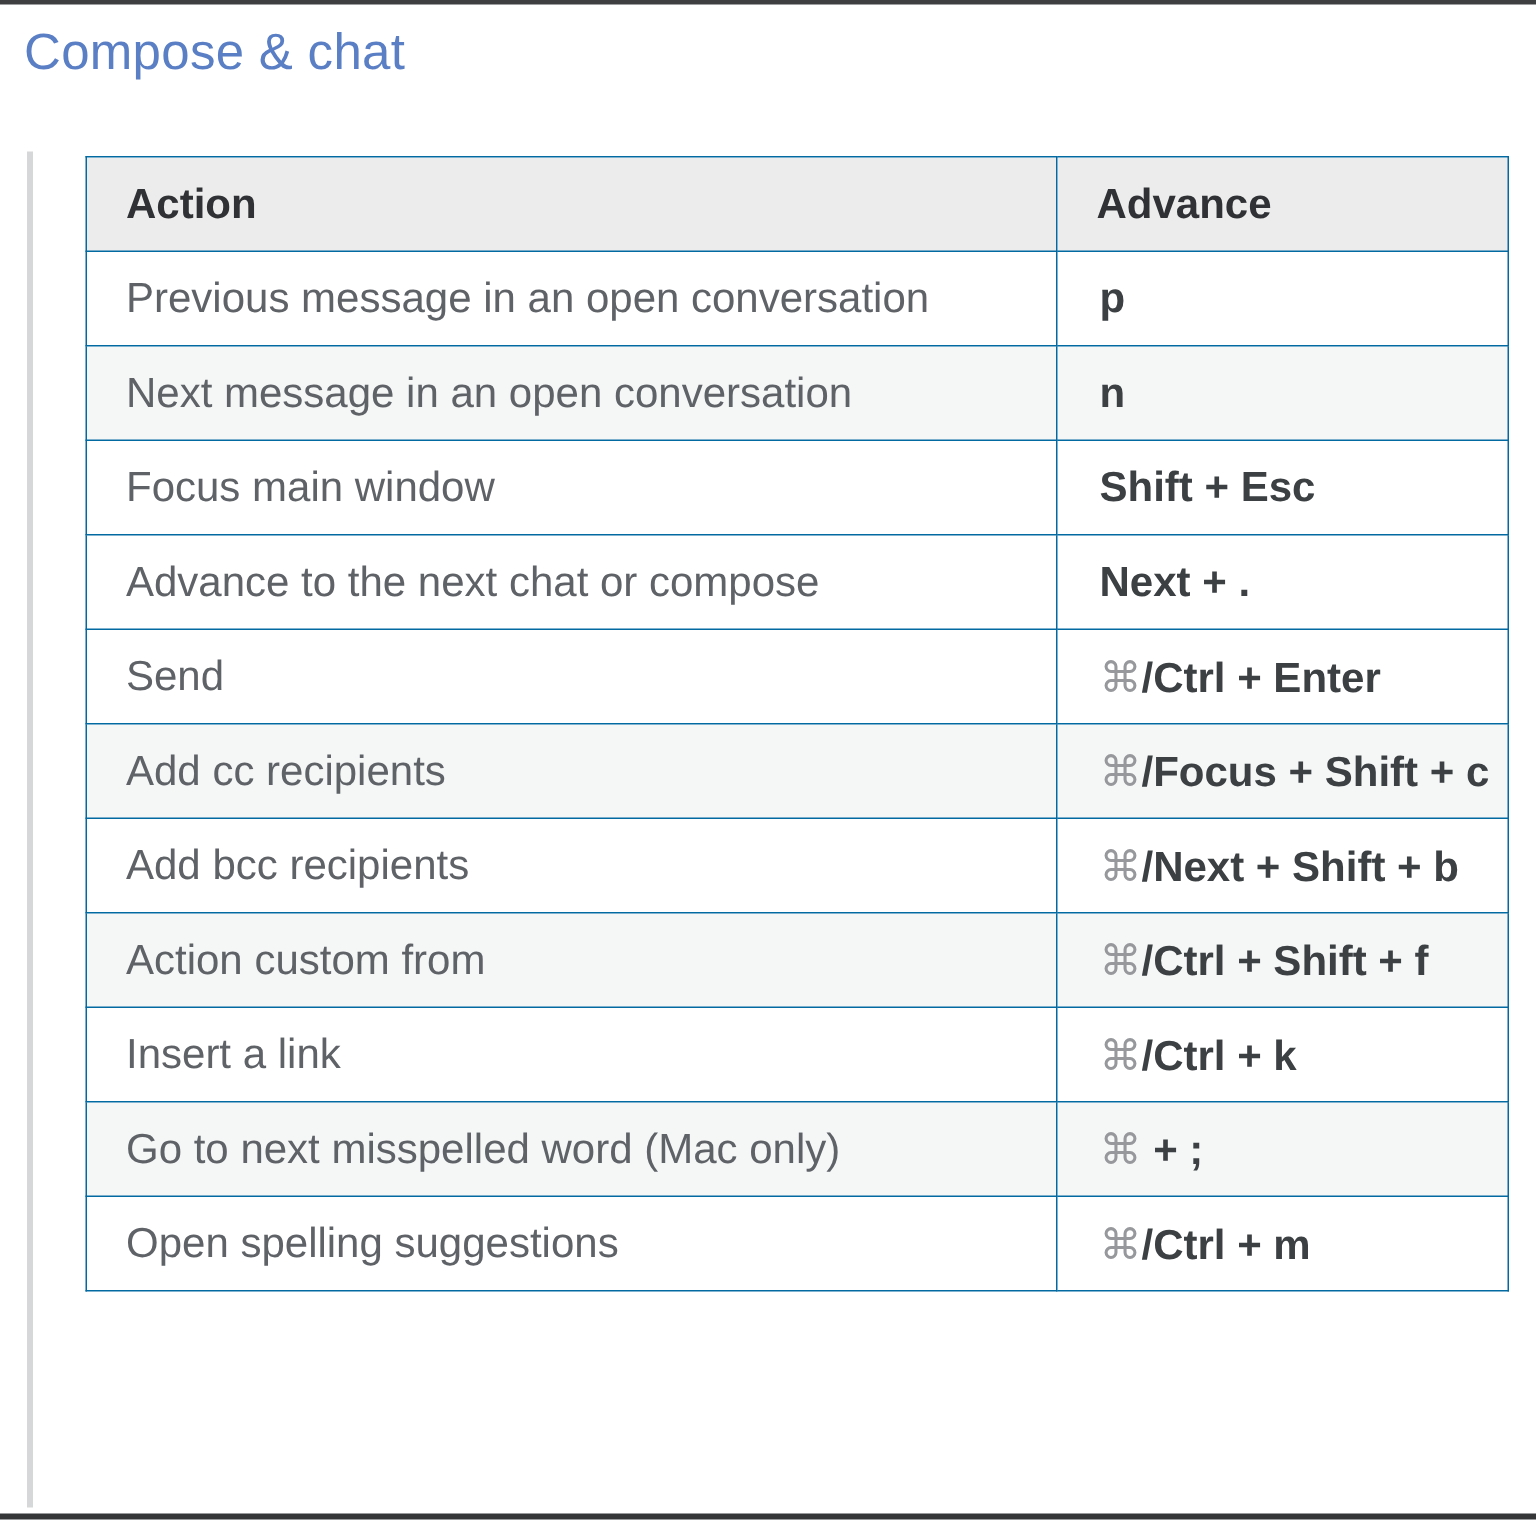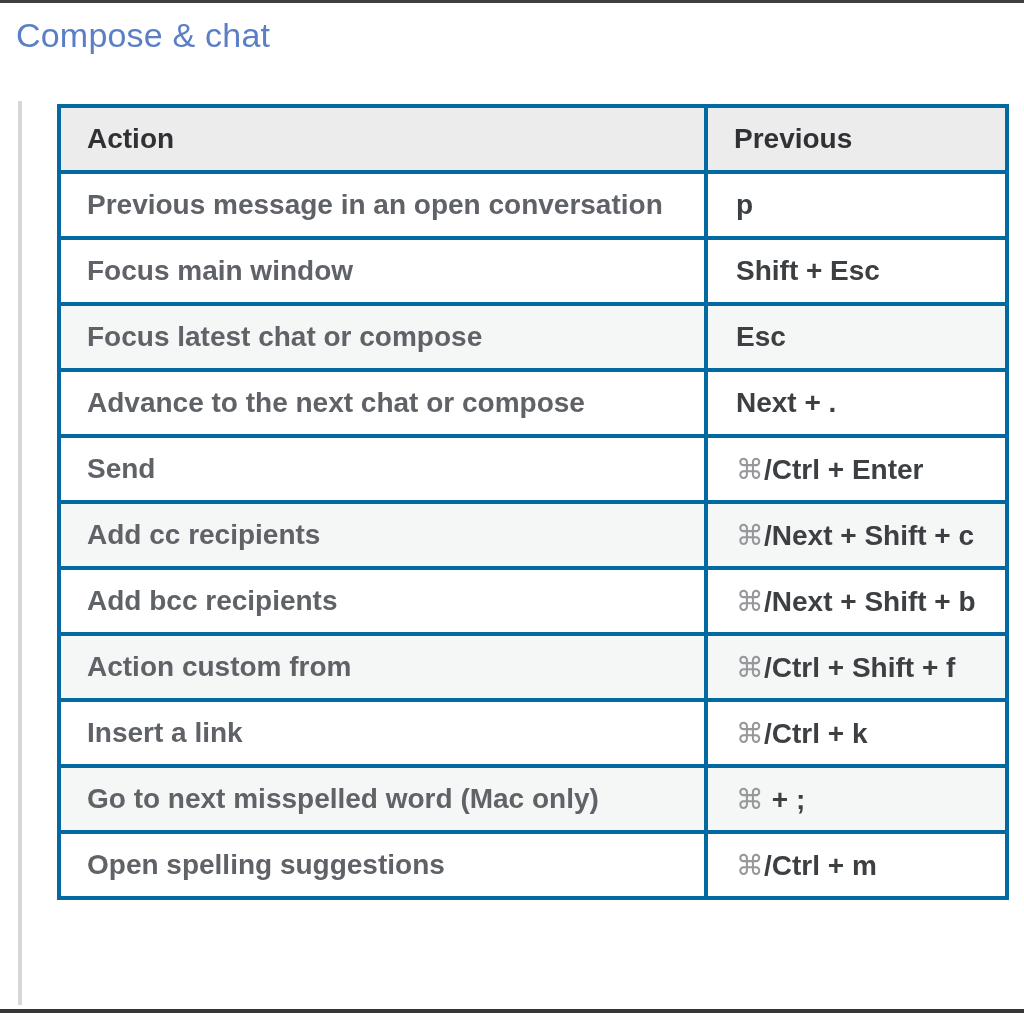--- a/index.html
+++ b/index.html
@@ -47,40 +47,40 @@
   }
   table.shortcuts {
     position: absolute;
     left: 57px;
     top: 104px;
     width: 948px;
     border-collapse: collapse;
     table-layout: fixed;
   }
   .shortcuts th, .shortcuts td {
-    border: 4px solid #0369a1;
+    border: 1px solid #0369a1;
     height: 62px;
     vertical-align: middle;
     text-align: left;
     padding: 0 10px 0 26px;
     white-space: nowrap;
     overflow: hidden;
   }
   .shortcuts th {
     background: #ececec;
     color: #2f3134;
     font-size: 28px;
     font-weight: 700;
   }
   .shortcuts col.c-action { width: 647px; }
   .shortcuts col.c-shortcut { width: 301px; }
   .shortcuts td.action {
     color: #5f6368;
     font-size: 28px;
-    font-weight: 700;
+    font-weight: 400;
   }
   .shortcuts td.shortcut {
     color: #3c4043;
     font-size: 28px;
     font-weight: 700;
     padding-left: 28px;
   }
   .shortcuts td.shortcut .cmd {
     color: #96989b;
     font-weight: 400;
@@ -103,47 +103,47 @@
   <div class="quote-bar"></div>
 
   <table class="shortcuts">
     <colgroup>
       <col class="c-action">
       <col class="c-shortcut">
     </colgroup>
     <thead>
       <tr>
         <th>Action</th>
-        <th>Previous</th>
+        <th>Advance</th>
       </tr>
     </thead>
     <tbody>
       <tr class="plain">
         <td class="action">Previous message in an open conversation</td>
         <td class="shortcut"><span class="cmd"></span><span>p</span></td>
       </tr>
+      <tr class="stripe">
+        <td class="action">Next message in an open conversation</td>
+        <td class="shortcut"><span class="cmd"></span><span>n</span></td>
+      </tr>
       <tr class="plain">
         <td class="action">Focus main window</td>
         <td class="shortcut"><span class="cmd"></span><span>Shift + Esc</span></td>
-      </tr>
-      <tr class="stripe">
-        <td class="action">Focus latest chat or compose</td>
-        <td class="shortcut"><span class="cmd"></span><span>Esc</span></td>
       </tr>
       <tr class="plain">
         <td class="action">Advance to the next chat or compose</td>
         <td class="shortcut"><span class="cmd"></span><span>Next + .</span></td>
       </tr>
       <tr class="plain">
         <td class="action">Send</td>
         <td class="shortcut"><span class="cmd">⌘</span><span>/Ctrl + Enter</span></td>
       </tr>
       <tr class="stripe">
         <td class="action">Add cc recipients</td>
-        <td class="shortcut"><span class="cmd">⌘</span><span>/Next + Shift + c</span></td>
+        <td class="shortcut"><span class="cmd">⌘</span><span>/Focus + Shift + c</span></td>
       </tr>
       <tr class="plain">
         <td class="action">Add bcc recipients</td>
         <td class="shortcut"><span class="cmd">⌘</span><span>/Next + Shift + b</span></td>
       </tr>
       <tr class="stripe">
         <td class="action">Action custom from</td>
         <td class="shortcut"><span class="cmd">⌘</span><span>/Ctrl + Shift + f</span></td>
       </tr>
       <tr class="plain">

